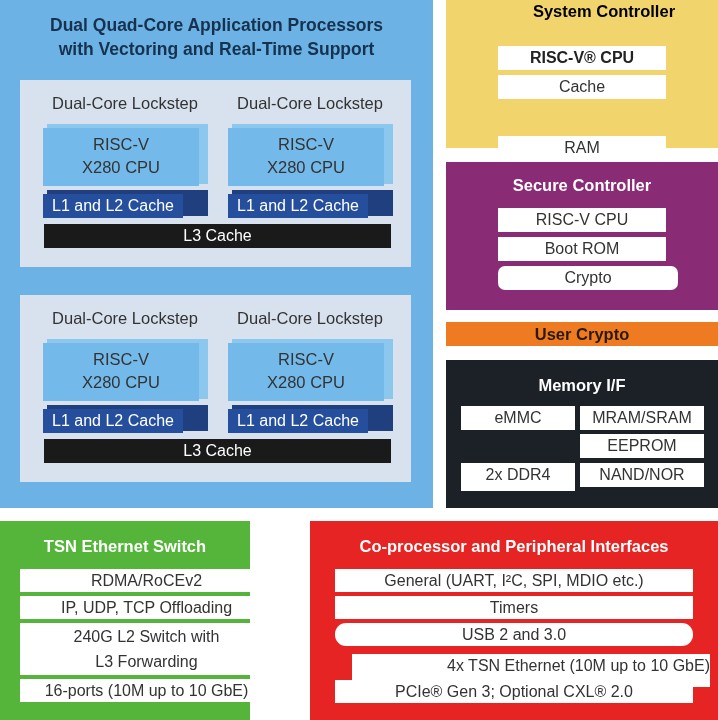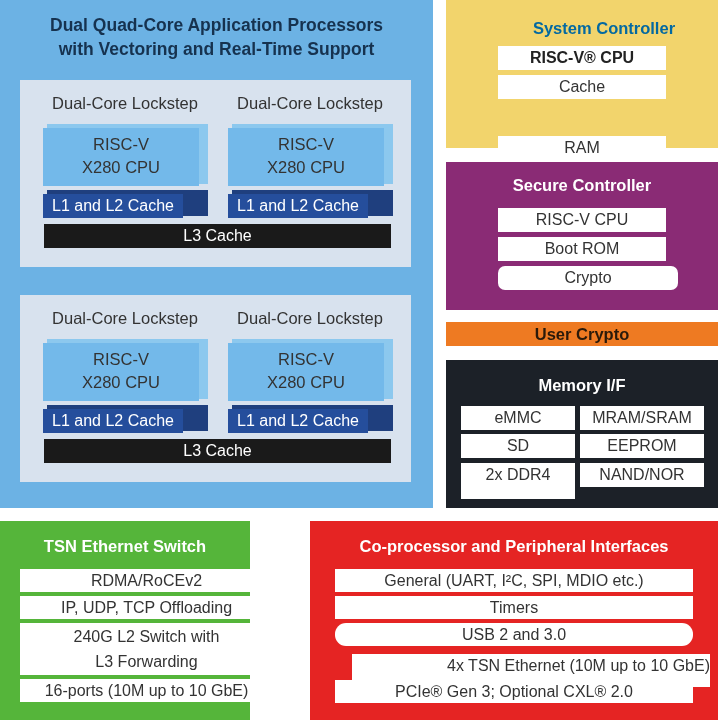--- a/index.html
+++ b/index.html
@@ -93,42 +93,41 @@
         <div>X280 CPU</div>
       </div>
       <div class="l12-back"></div>
       <div class="l12">L1 and L2 Cache</div>
     </div>
     <div class="l3">L3 Cache</div>
   </div>
 </div>
 
 <div id="sys" class="abs">
-  <div class="panel-title" style="top:19px;color:#0369a1;margin-left:44px;">System Controller</div>
+  <div class="panel-title" style="top:2px;color:#000000;margin-left:44px;">System Controller</div>
   <div class="row" style="left:52px;top:46px;width:168px;height:24px;line-height:24px;font-weight:bold;color:#222;">RISC-V® CPU</div>
   <div class="row" style="left:52px;top:75px;width:168px;height:24px;line-height:24px;">Cache</div>
   <div class="row" style="left:52px;top:104px;width:168px;height:24px;line-height:24px;margin-top:32px;">RAM</div>
 </div>
 
 <div id="sec" class="abs">
   <div class="panel-title" style="top:14px;color:#fff;">Secure Controller</div>
   <div class="row" style="left:52px;top:46px;width:168px;height:24px;line-height:24px;">RISC-V CPU</div>
   <div class="row" style="left:52px;top:75px;width:168px;height:24px;line-height:24px;">Boot ROM</div>
   <div class="row" style="left:52px;top:104px;width:180px;height:24px;line-height:24px;border-radius:7px;">Crypto</div>
 </div>
 
 <div id="ucr" class="abs">
   <div class="panel-title" style="top:0;line-height:24px;color:#2a1a0a;">User Crypto</div>
 </div>
 
 <div id="mem" class="abs">
   <div class="panel-title" style="top:16px;color:#fff;">Memory I/F</div>
   <div class="row" style="left:15px;top:46px;width:114px;height:24px;line-height:24px;">eMMC</div>
-  <div class="row" style="left:15px;top:74px;width:114px;height:24px;line-height:24px;">SD</div>
-  <div class="row" style="left:15px;top:103px;width:114px;height:36px;line-height:24px;">2x DDR4</div>
+  <div class="row" style="left:15px;top:103px;width:114px;height:28px;line-height:24px;">2x DDR4</div>
   <div class="row" style="left:134px;top:46px;width:124px;height:24px;line-height:24px;">MRAM/SRAM</div>
   <div class="row" style="left:134px;top:74px;width:124px;height:24px;line-height:24px;">EEPROM</div>
   <div class="row" style="left:134px;top:103px;width:124px;height:24px;line-height:24px;">NAND/NOR</div>
 </div>
 
 <div id="tsn" class="abs">
   <div class="panel-title" style="top:16px;color:#fff;">TSN Ethernet Switch</div>
   <div class="row" style="left:20px;top:48px;width:253px;height:23px;line-height:23px;">RDMA/RoCEv2</div>
   <div class="row" style="left:20px;top:75px;width:253px;height:23px;line-height:23px;">IP, UDP, TCP Offloading</div>
   <div class="row" style="left:20px;top:102px;width:253px;height:52px;line-height:25px;padding-top:1px;">

